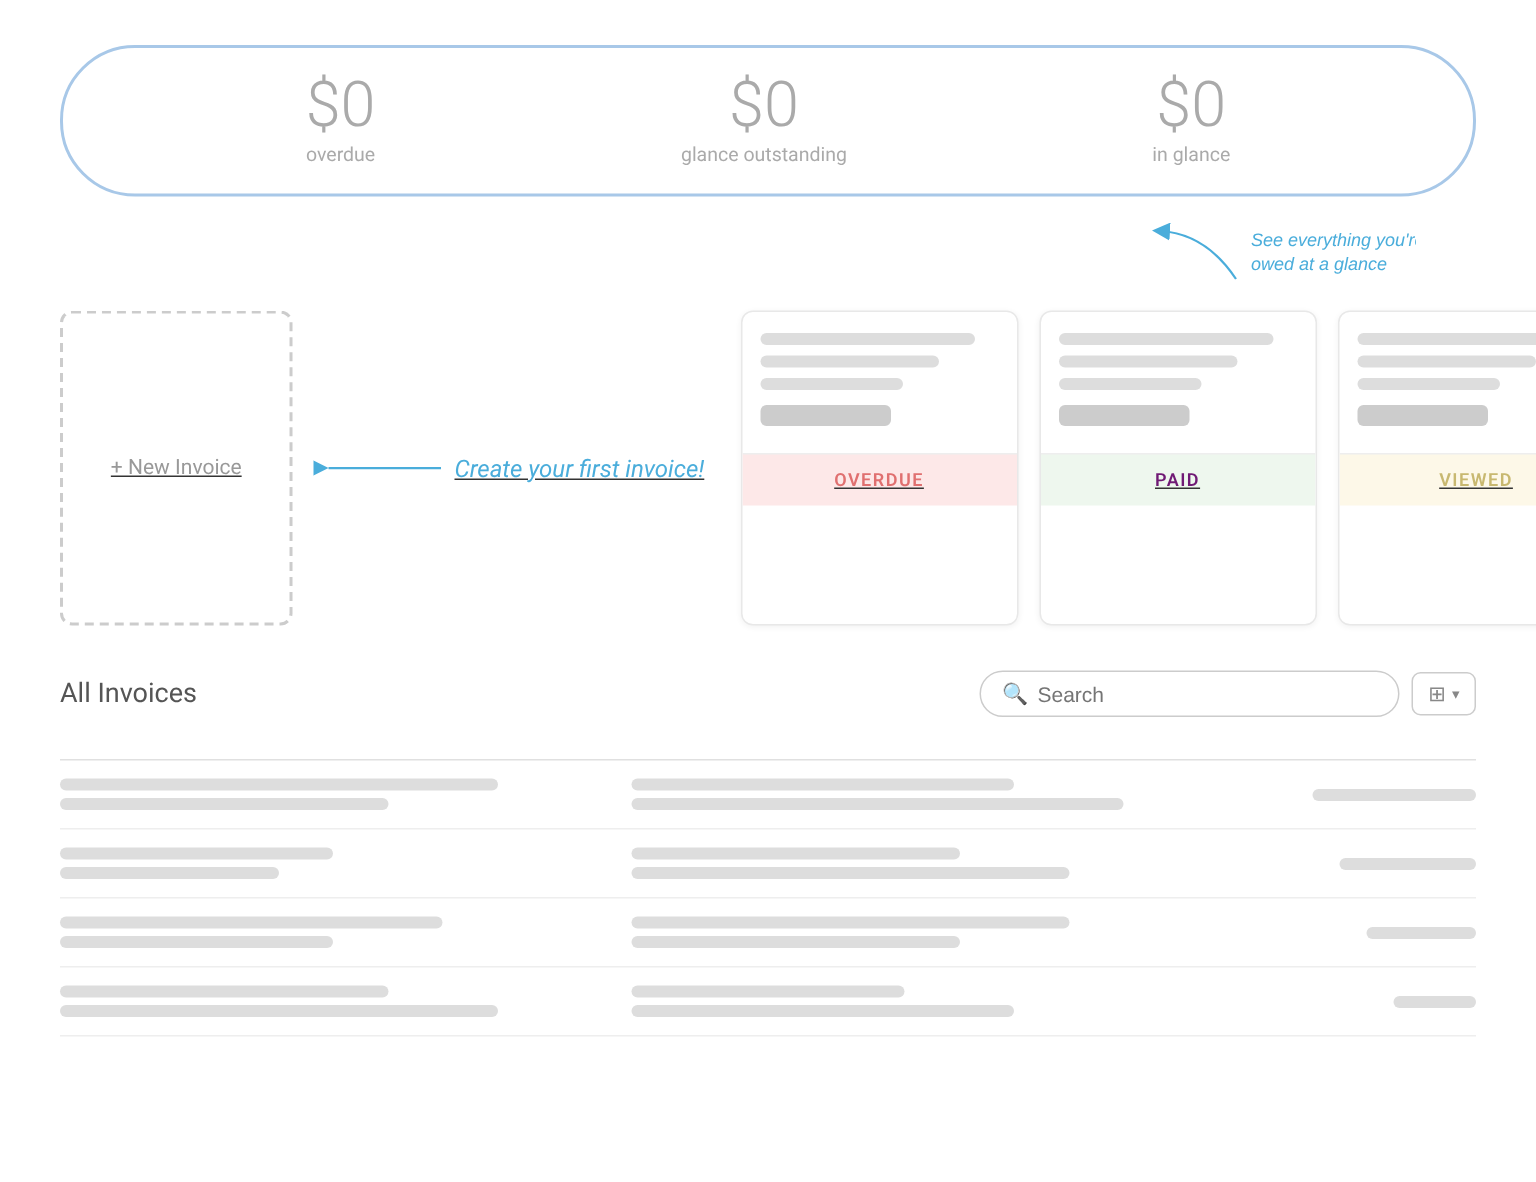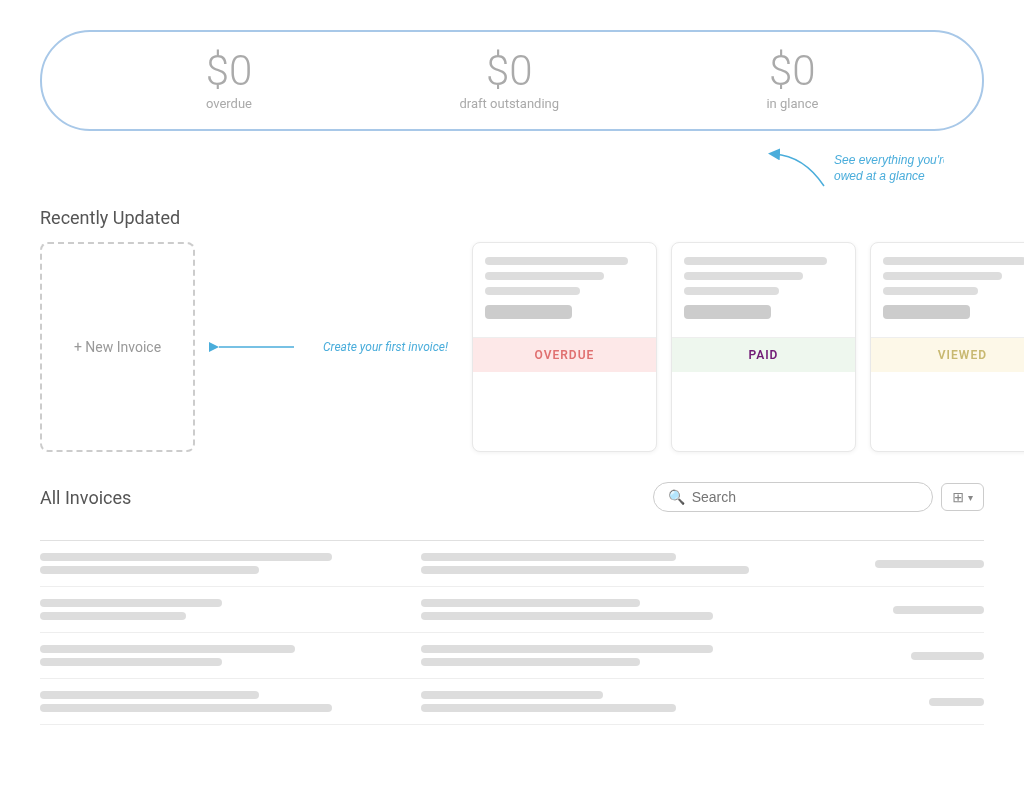--- a/index.html
+++ b/index.html
@@ -73,24 +73,24 @@
       cursor: pointer;
       position: relative;
       flex-shrink: 0;
     }
     .new-invoice-label {
       color: #999;
       font-size: 14px;
     }
     .callout-text {
       color: #4aaddb;
-      font-size: 12px;
+      font-size: 16px;
       font-style: italic;
       white-space: nowrap;
-      margin-left: 24px;
+      margin-left: 4px;
     }
 
     
     .invoice-card {
       width: 185px;
       border: 1px solid #e8e8e8;
       border-radius: 8px;
       overflow: hidden;
       flex-shrink: 0;
       background: #fff;
@@ -239,21 +239,21 @@
 </head>
 <body>
 
 <div class="summary-bar">
   <div class="summary-item">
     <div class="summary-amount">$0</div>
     <div class="summary-label">overdue</div>
   </div>
   <div class="summary-item">
     <div class="summary-amount">$0</div>
-    <div class="summary-label">draft outstanding</div>
+    <div class="summary-label">glance outstanding</div>
   </div>
   <div class="summary-item">
     <div class="summary-amount">$0</div>
     <div class="summary-label">in glance</div>
   </div>
 </div>
 
 <div class="annotation-area">
   <svg width="200" height="50" style="position:absolute; right: 40px; top:-5px;">
     <path d="M 80 40 Q 60 10 30 8" stroke="#4aaddb" stroke-width="1.5" fill="none" marker-end="url(#arrowhead)"></path>
@@ -261,23 +261,22 @@
       <marker id="arrowhead" markerWidth="8" markerHeight="8" refX="4" refY="4" orient="auto">
         <path d="M 0 0 L 8 4 L 0 8 Z" fill="#4aaddb"></path>
       </marker>
     </defs>
     <text x="90" y="18" fill="#4aaddb" font-size="12" font-style="italic" font-family="sans-serif">See everything you're</text>
     <text x="90" y="34" fill="#4aaddb" font-size="12" font-style="italic" font-family="sans-serif">owed at a glance</text>
   </svg>
 </div>
 
 <div>
-  <div class="section-title">Recently Updated</div>
-
-  <div style="display:flex; align-items:flex-start; gap:0;">
+
+  <div style="display:flex; align-items:flex-start; gap:0;text-decoration:underline;">
     <div class="cards-row">
 
       <div class="new-invoice-card">
         <span class="new-invoice-label">+ New Invoice</span>
       </div>
 
       <div style="display:flex; align-items:center; position:relative; margin-right:10px;">
         <svg width="90" height="30">
           <defs>
             <marker id="arr2" markerWidth="8" markerHeight="8" refX="0" refY="4" orient="auto">

